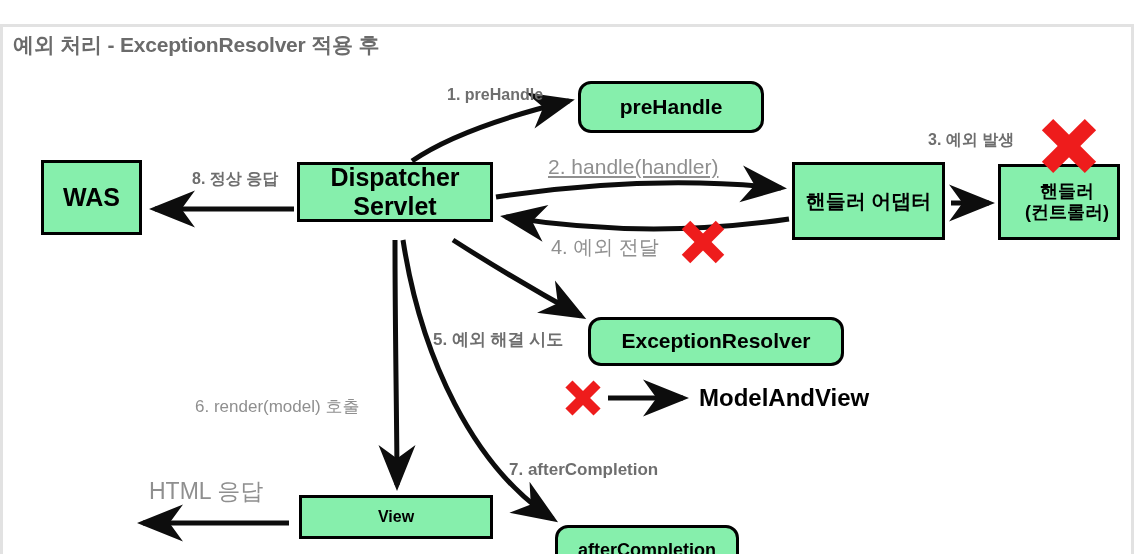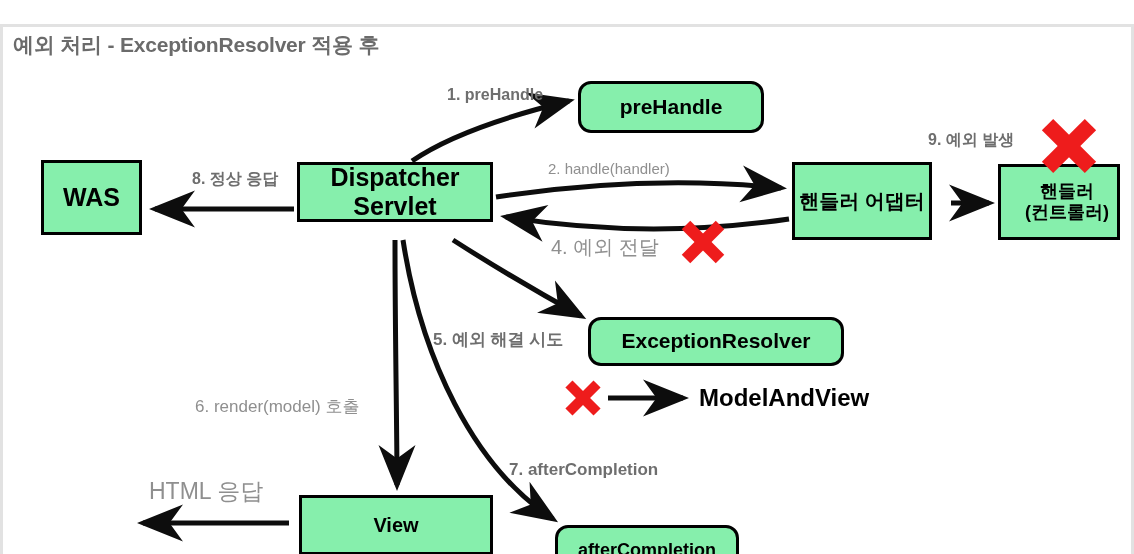--- a/index.html
+++ b/index.html
@@ -65,30 +65,30 @@
   .lbl.bold { font-weight: bold; color: #6e6e6e; }
   .lbl.soft { font-weight: normal; color: #8f8f8f; }
   .xmark {
     position: absolute;
     pointer-events: none;
   }
   
   #node-was        { left:38px;  top:133px; width:101px; height:75px;  font-size:25px; }
   #node-dispatcher { left:294px; top:135px; width:196px; height:60px;  font-size:25px; }
   #node-prehandle  { left:575px; top:54px;  width:186px; height:52px;  font-size:21px; }
-  #node-adapter    { left:789px; top:135px; width:140px; height:78px;  font-size:20px; }
+  #node-adapter    { left:789px; top:135px; width:153px; height:78px;  font-size:20px; }
   #node-handler    { left:995px; top:137px; width:122px; height:76px;  font-size:18px;padding-left:16px; }
   #node-resolver   { left:585px; top:290px; width:256px; height:49px;  font-size:21px; }
-  #node-view       { left:296px; top:468px; width:194px; height:60px;  font-size:20px; }
+  #node-view       { left:296px; top:468px; width:194px; height:44px;  font-size:16px; }
   #node-aftercomp  { left:552px; top:498px; width:184px; height:51px;  font-size:18px; }
 
   #txt-modelandview { left:696px; top:357px; font-size:24px; }
 
   #lbl-1 { left:444px; top:59px;  font-size:16px; }
-  #lbl-2 { left:545px; top:134px; font-size:15px; }
+  #lbl-2 { left:545px; top:128px; font-size:21px;text-decoration:underline; }
   #lbl-3 { left:925px; top:104px; font-size:16px; }
   #lbl-4 { left:548px; top:209px; font-size:20px; }
   #lbl-5 { left:430px; top:304px; font-size:17px; }
   #lbl-6 { left:192px; top:371px; font-size:17px; }
   #lbl-7 { left:506px; top:434px; font-size:17px; }
   #lbl-8 { left:189px; top:143px; font-size:16px; }
   #lbl-html { left:146px; top:452px; font-size:23px; font-weight:normal; color:#8f8f8f; }
 </style>
 </head>
 <body>
@@ -160,21 +160,21 @@
   <div class="node" id="node-view">
     <span>View</span>
   </div>
 
   <div class="node round" id="node-aftercomp">
     <span>afterCompletion</span>
   </div>
 
   <div class="lbl bold" id="lbl-1">1. preHandle</div>
   <div class="lbl soft" id="lbl-2">2. handle(handler)</div>
-  <div class="lbl bold" id="lbl-3">9. 예외 발생</div>
+  <div class="lbl bold" id="lbl-3">3. 예외 발생</div>
   <div class="lbl soft" id="lbl-4">4. 예외 전달</div>
   <div class="lbl bold" id="lbl-5">5. 예외 해결 시도</div>
   <div class="lbl soft" id="lbl-6">6. render(model) 호출</div>
   <div class="lbl bold" id="lbl-7">7. afterCompletion</div>
   <div class="lbl bold" id="lbl-8">8. 정상 응답</div>
   <div class="lbl" id="lbl-html">HTML 응답</div>
 
   <div id="xmark-layer">
       <div class="xmark" style="left: 1037px; top: 90px; width: 58px; height: 58px;"><svg width="58" height="58" viewBox="0 0 100 100">
           <line x1="13" y1="13" x2="87" y2="87" stroke="#ee1c1c" stroke-width="27.586206896551722" stroke-linecap="butt"></line>

